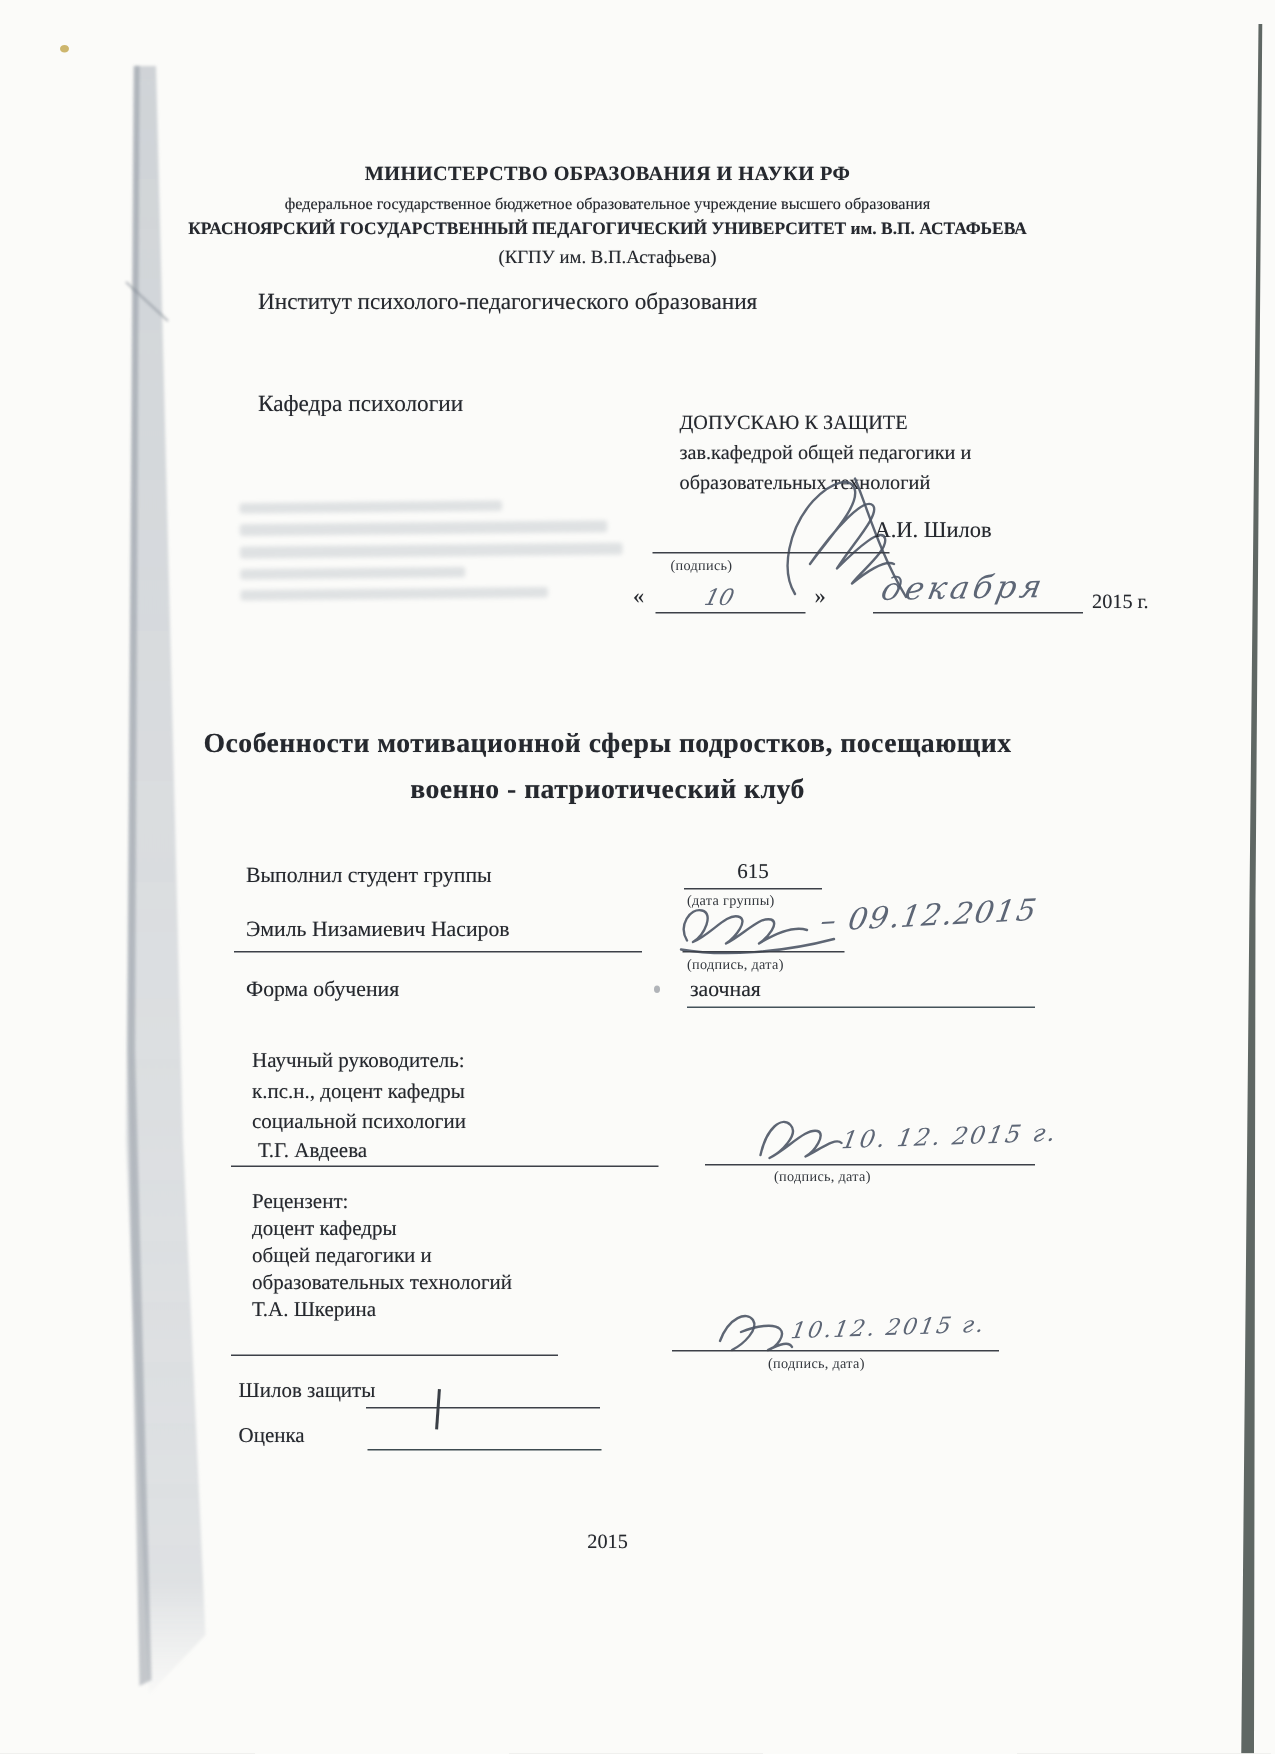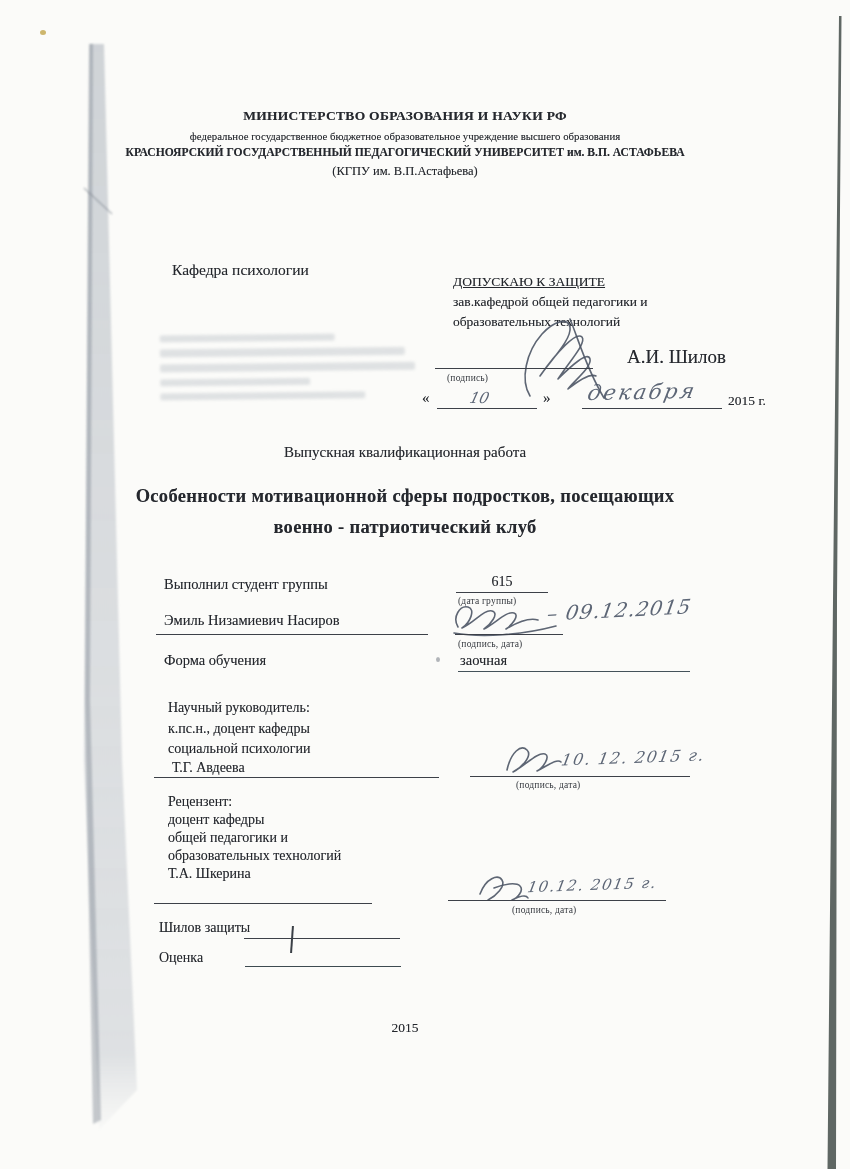--- a/index.html
+++ b/index.html
@@ -62,44 +62,44 @@
     <i style="width:255px;height:8px;margin-bottom:7px;"></i>
     <i style="width:150px;height:7px;margin-bottom:7px;"></i>
     <i style="width:205px;height:7px;"></i>
   </div>
 
   <div class="abs c txt b" style="left:95px;top:108px;width:620px;font-size:13.5px;letter-spacing:.3px;">МИНИСТЕРСТВО ОБРАЗОВАНИЯ И НАУКИ РФ</div>
   <div class="abs c txt" style="left:75px;top:130px;width:660px;font-size:10.8px;">федеральное государственное бюджетное образовательное учреждение высшего образования</div>
   <div class="abs c txt b" style="left:75px;top:146px;width:660px;font-size:11.6px;">КРАСНОЯРСКИЙ ГОСУДАРСТВЕННЫЙ ПЕДАГОГИЧЕСКИЙ УНИВЕРСИТЕТ им. В.П. АСТАФЬЕВА</div>
   <div class="abs c txt" style="left:95px;top:164px;width:620px;font-size:12.5px;">(КГПУ им. В.П.Астафьева)</div>
 
+  <div class="abs txt" style="left:172px;top:193px;font-size:15.5px;">Институт психолого-педагогического образования</div>
   <div class="abs txt" style="left:172px;top:217px;font-size:15.5px;margin-top:44px;">Кафедра психологии</div>
 
-  <div class="abs txt" style="left:453px;top:274px;font-size:13.5px;text-decoration:underline;">ДОПУСКАЮ К ЗАЩИТЕ</div>
+  <div class="abs txt" style="left:453px;top:274px;font-size:13.5px;">ДОПУСКАЮ К ЗАЩИТЕ</div>
   <div class="abs txt" style="left:453px;top:294px;font-size:13.5px;">зав.кафедрой общей педагогики и</div>
   <div class="abs txt" style="left:453px;top:314px;font-size:13.5px;">образовательных технологий</div>
 
   <svg class="sig" width="110" height="84" viewBox="0 0 110 84" style="left:510px;top:316px;">
     <path d="M20,80 C10,64 16,36 32,18 C44,5 58,1 60,11 C62,23 42,43 30,60 C46,37 66,15 72,21 C77,27 58,47 48,63 C62,49 78,35 80,43 C82,51 64,65 58,73 C68,65 80,57 86,60"></path>
     <path d="M60,3 C68,22 76,52 94,82"></path>
   </svg>
 
   <div class="line" style="left:435px;top:368px;width:158px;"></div>
   <div class="cap" style="left:447px;top:373px;">(подпись)</div>
-  <div class="abs txt" style="left:583px;top:346px;font-size:19px;padding-left:44px;">А.И. Шилов</div>
+  <div class="abs txt" style="left:583px;top:346px;font-size:15px;">А.И. Шилов</div>
 
   <div class="abs txt" style="left:422px;top:390px;font-size:15px;">«</div>
   <div class="line" style="left:437px;top:408px;width:100px;"></div>
   <div class="hw" style="left:470px;top:389px;font-size:15px;transform:skewX(-14deg);">10</div>
   <div class="abs txt" style="left:543px;top:390px;font-size:15px;">»</div>
   <div class="line" style="left:582px;top:408px;width:140px;"></div>
   <div class="hw" style="left:588px;top:380px;font-size:21px;letter-spacing:2.5px;transform:skewX(-12deg) rotate(-1deg);">декабря</div>
   <div class="abs txt" style="left:728px;top:393px;font-size:13.5px;">2015 г.</div>
 
-  <div class="abs c txt" style="left:90px;top:444px;width:630px;font-size:15px;">Выпускная квалификационная работа</div>
   <div class="abs c txt b" style="left:80px;top:517px;width:650px;font-size:18.5px;letter-spacing:.3px;">военно - патриотический клуб</div>
   <div class="abs c txt b" style="left:80px;top:486px;width:650px;font-size:18.5px;letter-spacing:.3px;">Особенности мотивационной сферы подростков, посещающих</div>
 
   <div class="abs txt" style="left:164px;top:576px;font-size:14.5px;">Выполнил студент группы</div>
   <div class="abs c txt" style="left:456px;top:574px;width:92px;font-size:14px;border-bottom:1.6px solid #3c4048;height:18px;">615</div>
   <div class="cap" style="left:458px;top:596px;">(дата группы)</div>
 
   <div class="abs txt" style="left:164px;top:612px;font-size:14.5px;">Эмиль Низамиевич Насиров</div>
   <div class="line" style="left:156px;top:634px;width:272px;"></div>
 

